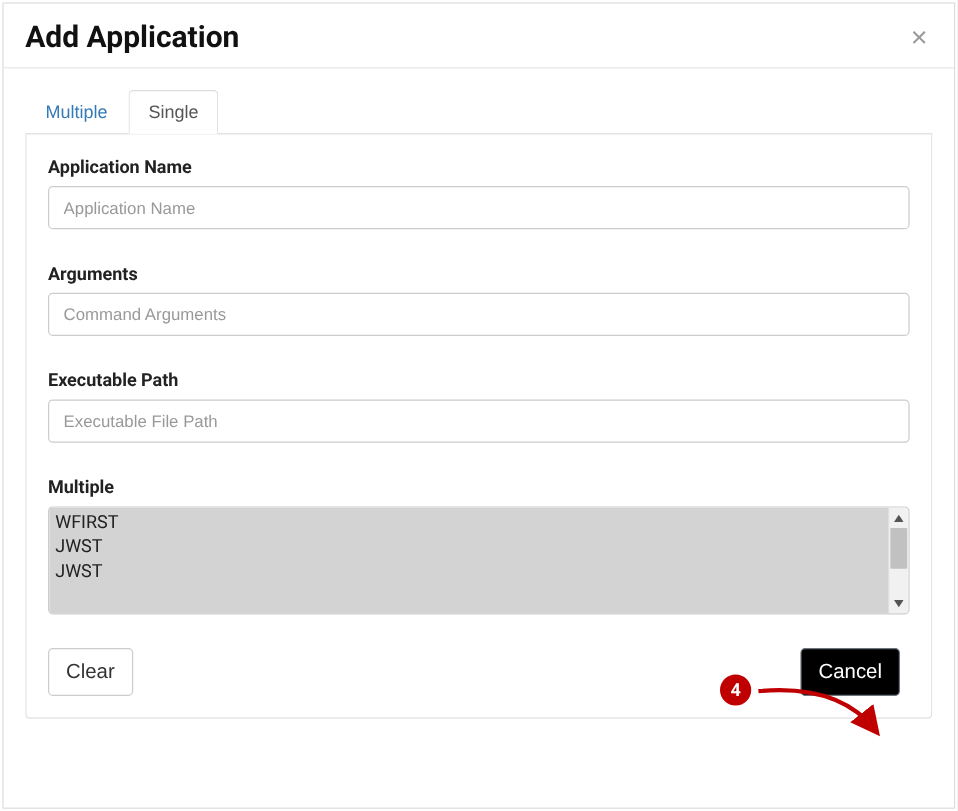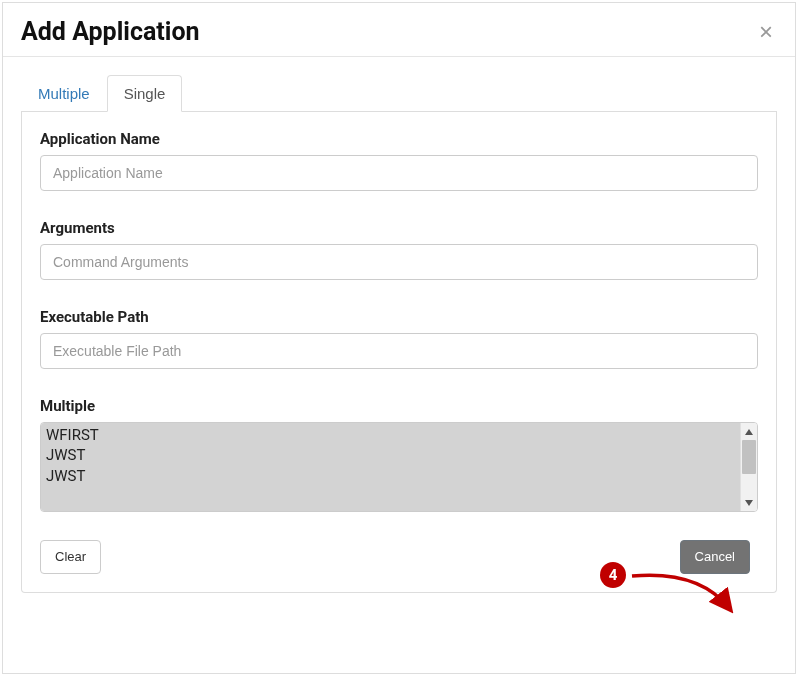--- a/index.html
+++ b/index.html
@@ -151,33 +151,33 @@
     }
     .footer-row {
       display: flex;
       justify-content: space-between;
       align-items: center;
       margin-top: 14px;
     }
     .btn {
       display: inline-block;
       padding: 7px 14px;
-      font-size: 13px;
+      font-size: 17px;
       border-radius: 4px;
       cursor: pointer;
       border: 1px solid transparent;
       line-height: 1.42;
     }
     .btn-clear {
       background: #fff;
       color: #333;
       border-color: #ccc;
     }
     .btn-cancel {
-      background: #737373;
+      background: #000000;
       color: #fff;
       border-color: #6c757d;
       margin-right: 8px;
     }
     .btn-save {
       background: #28a745;
       color: #fff;
       border-color: #28a745;
       padding: 7px 14px;
     }

